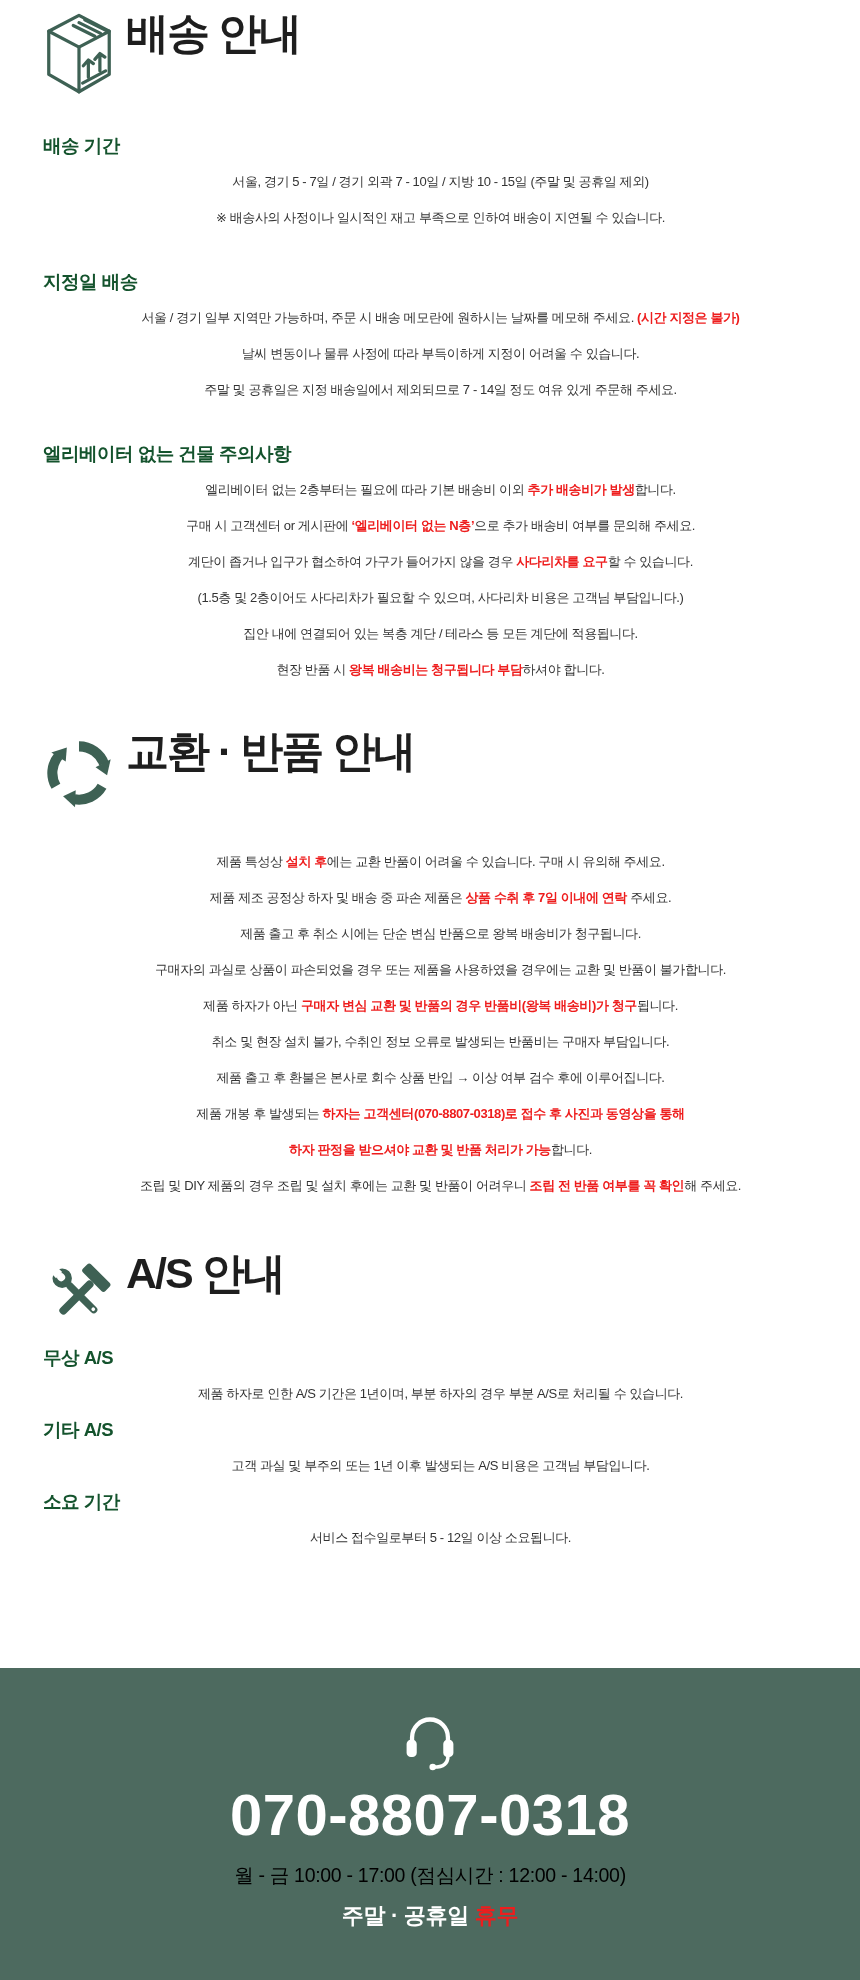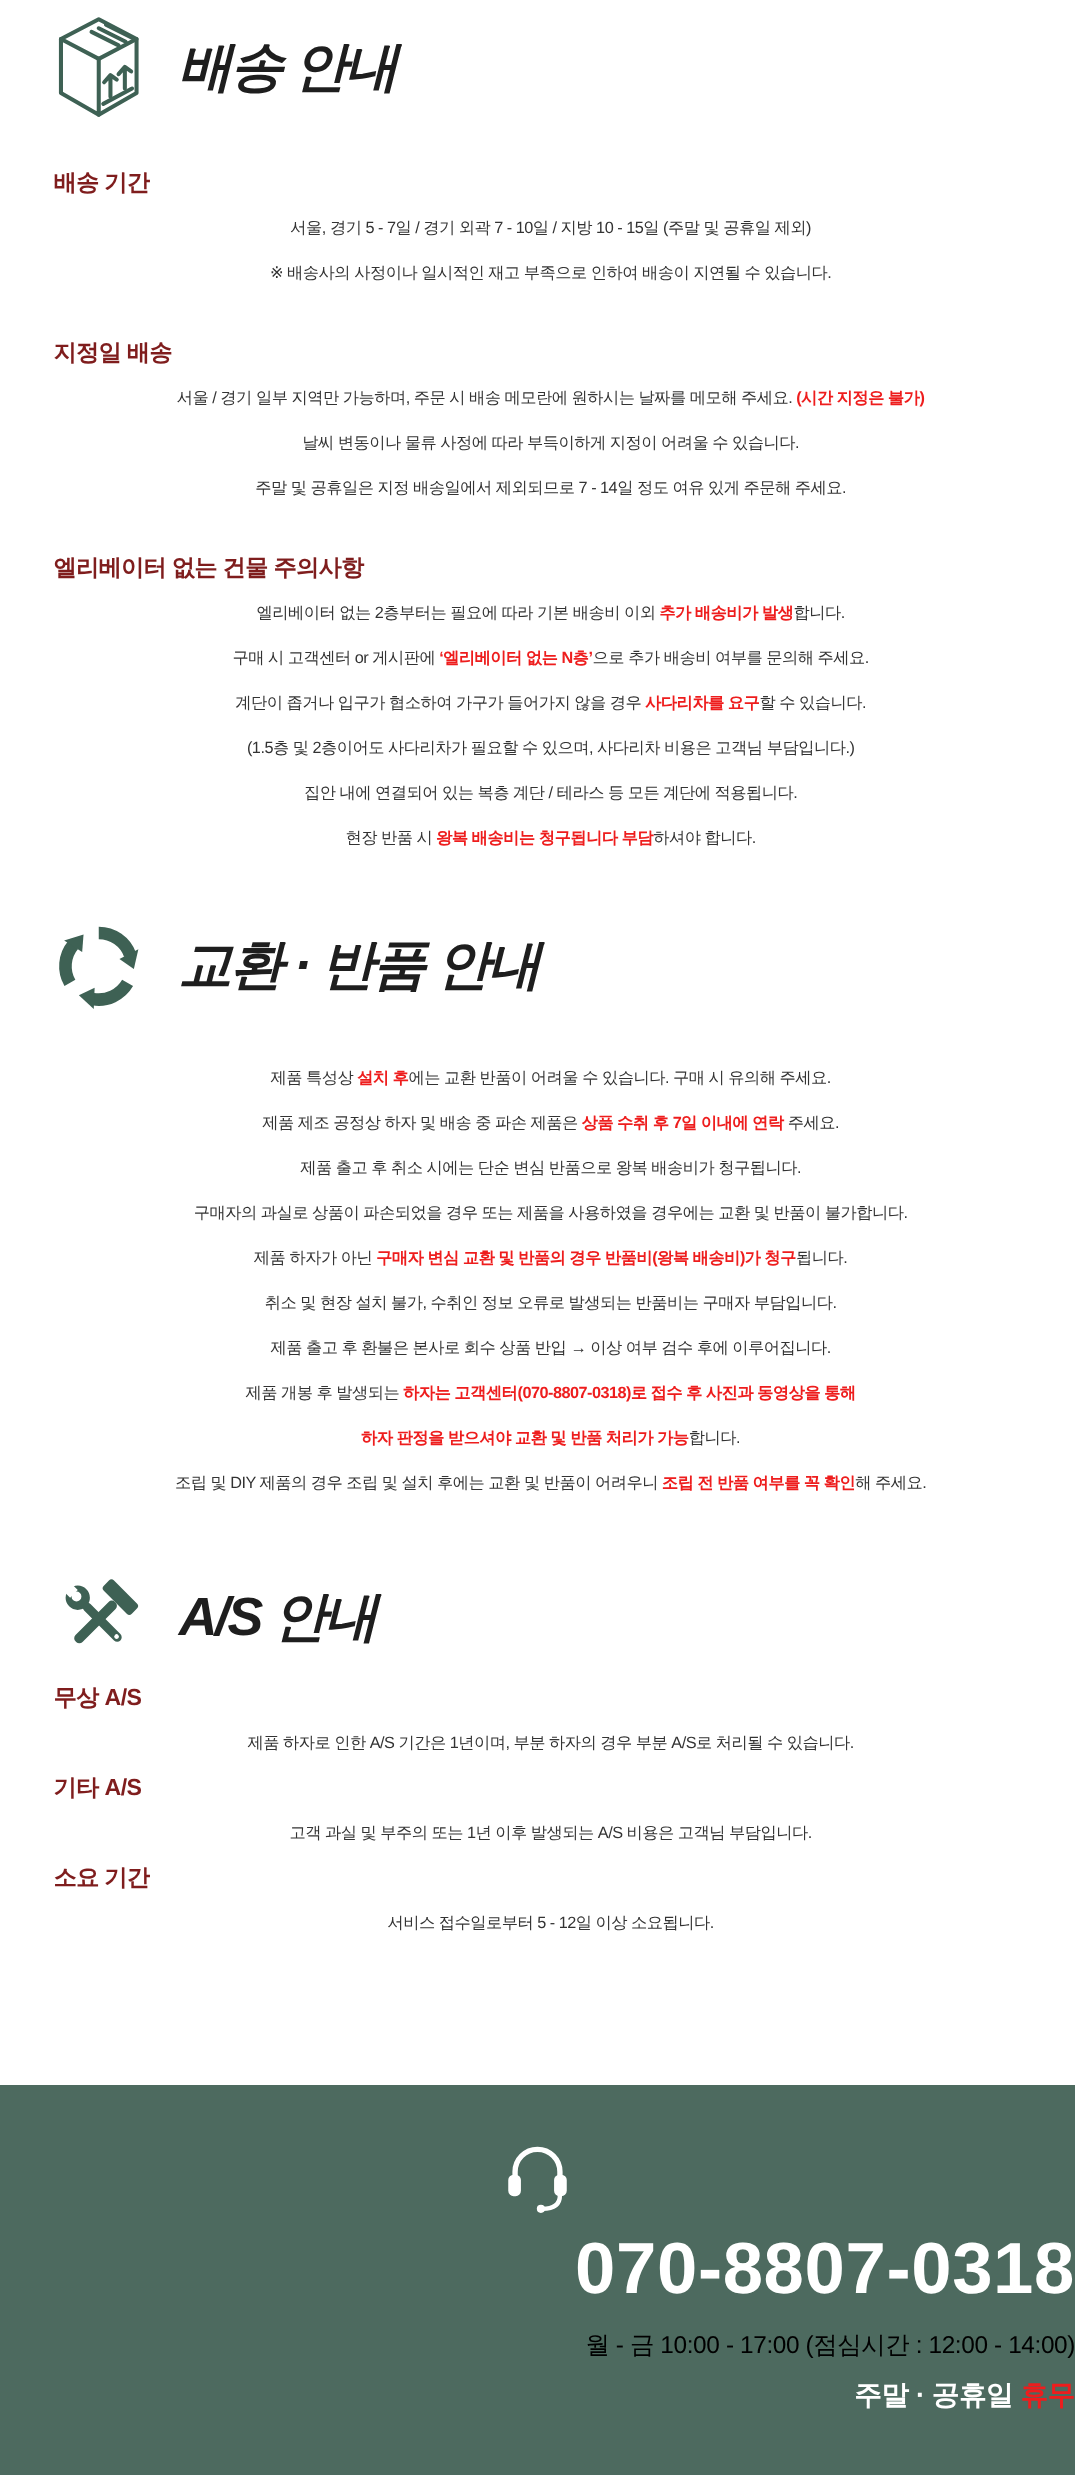--- a/index.html
+++ b/index.html
@@ -8,40 +8,40 @@
     --red:#EE1D1D;
     --text:#333333;
     --heading:#1E1E1E;
   }
   html,body{margin:0;padding:0;}
   body{background:#ffffff;font-family:"Liberation Sans","DejaVu Sans",sans-serif;}
   .page{position:relative;width:860px;height:1980px;background:#fff;overflow:hidden;margin:0 auto;}
   .content{padding:10px 22px 0 43px;}
 
   
-  .sec-header{display:flex;align-items:center;gap:28px;font-style:italic;}
+  .sec-header{display:flex;gap:11px;}
   .sec-icon{width:72px;height:90px;flex:0 0 auto;color:var(--accent);display:flex;align-items:center;justify-content:center;}
   .sec-icon svg{width:100%;height:100%;}
   .sec-title{margin:0;font-size:43px;font-weight:800;letter-spacing:-2px;color:var(--heading);line-height:1.1;}
 
   
   .block{margin-top:28px;}
-  .block-heading{margin:0;font-size:18.5px;font-weight:700;color:#7f1d1d;line-height:36px;letter-spacing:-0.5px;}
+  .block-heading{margin:0;font-size:18.5px;font-weight:700;color:#14532d;line-height:36px;letter-spacing:-0.5px;}
   .line{margin:0;font-size:13px;line-height:36px;color:var(--text);letter-spacing:-0.4px;text-align:center;}
   .seg-red{color:var(--red);}
   .seg-bold{font-weight:700;}
   .sec-exchange{margin-top:40px;}
   .sec-exchange .block{margin-top:26px;}
   .sec-as{margin-top:46px;}
   .as-block{margin-top:0;}
   .as-block:first-of-type{margin-top:18px;}
 
   
   .footer{position:absolute;left:0;right:0;bottom:0;height:312px;background:var(--footer-bg);
-          text-align:right;box-sizing:border-box;padding-top:38px;color:#fff;}
+          text-align:center;box-sizing:border-box;padding-top:38px;color:#fff;}
   .footer-icon{width:78px;height:66px;margin:0 auto;color:#fff;}
   .footer-icon svg{width:100%;height:100%;}
   .footer-phone{margin:14px 0 0;font-size:58px;font-weight:800;letter-spacing:0.5px;color:#fff;line-height:1.0;}
   .footer-hours{margin:18px 0 0;font-size:19.5px;letter-spacing:-0.3px;font-weight:400;color:#000000;}
   .footer-weekend{margin:12px 0 0;font-size:22px;letter-spacing:-0.3px;font-weight:600;color:#fff;}
 </style>
 </head>
 <body>
 
 <div class="page">

